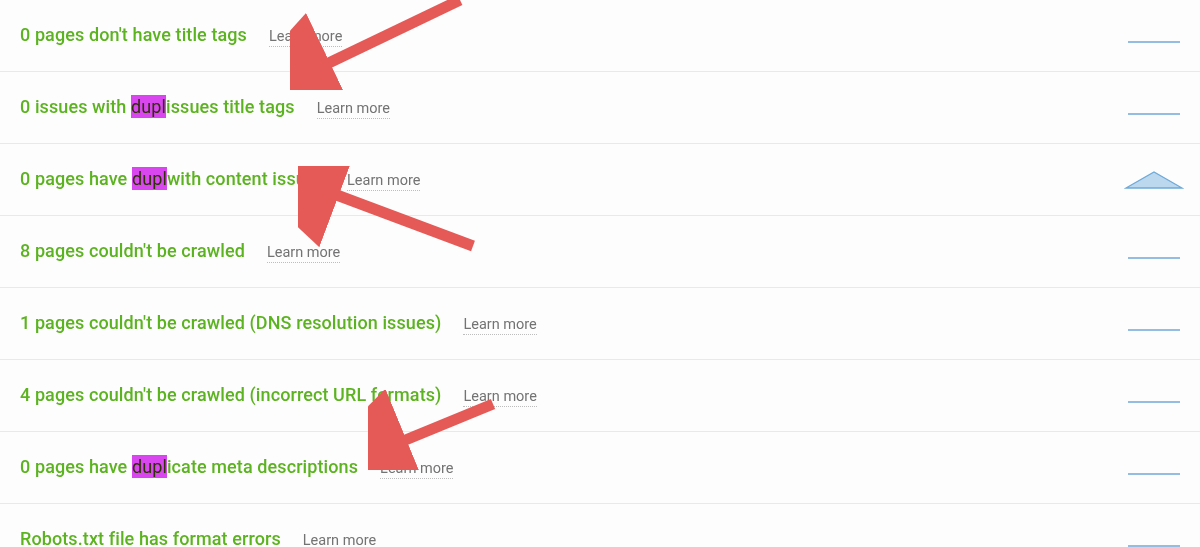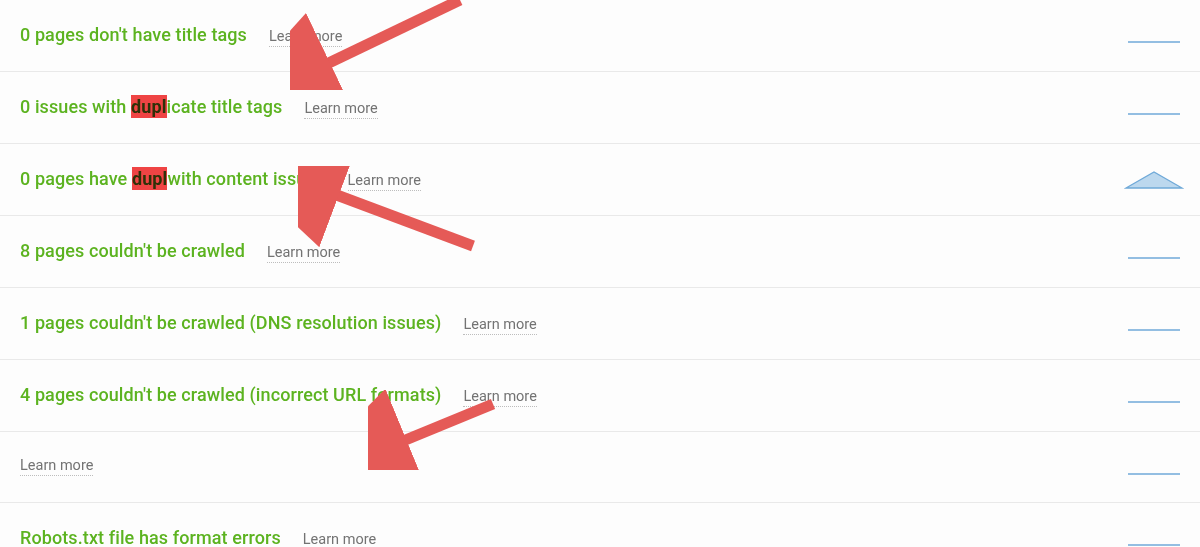--- a/index.html
+++ b/index.html
@@ -33,24 +33,24 @@
   }
   .issue-link {
     color: #5cb320;
     font-size: 18px;
     line-height: 1.2;
     letter-spacing: .1px;
     font-weight: 500;
     cursor: pointer;
   }
   .issue-link .hl {
-    background: #ef4444;
+    background: #d946ef;
     color: #2f3108;
     padding: 1px 0;
-    font-weight: 700;
+    font-weight: 400;
   }
   .learn {
     color: #737373;
     font-size: 14.5px;
     border-bottom: 1px dotted #bdbdbd;
     padding-bottom: 1px;
     cursor: pointer;
     line-height: 1.1;
   }
   .spark {
@@ -72,21 +72,21 @@
       <div class="left">
         <span class="issue-link">0 pages don't have title tags</span>
         <span class="learn">Learn more</span>
       </div>
       <div class="spark"><svg viewBox="0 0 60 22" width="60" height="22">
           <line x1="4" y1="18" x2="56" y2="18" stroke="#6fa9d8" stroke-width="1.6"></line>
         </svg></div>
     </div>
     <div class="row">
       <div class="left">
-        <span class="issue-link"><span>0</span><span> issues with </span><span class="hl">dupl</span><span>icate title tags</span></span>
+        <span class="issue-link"><span>0</span><span> issues with </span><span class="hl">dupl</span><span>issues title tags</span></span>
         <span class="learn">Learn more</span>
       </div>
       <div class="spark"><svg viewBox="0 0 60 22" width="60" height="22">
           <line x1="4" y1="18" x2="56" y2="18" stroke="#6fa9d8" stroke-width="1.6"></line>
         </svg></div>
     </div>
     <div class="row">
       <div class="left">
         <span class="issue-link"><span>0</span><span> pages have </span><span class="hl">dupl</span><span>with content issues</span></span>
         <span class="learn">Learn more</span>
@@ -117,20 +117,21 @@
       <div class="left">
         <span class="issue-link">4 pages couldn't be crawled (incorrect URL formats)</span>
         <span class="learn">Learn more</span>
       </div>
       <div class="spark"><svg viewBox="0 0 60 22" width="60" height="22">
           <line x1="4" y1="18" x2="56" y2="18" stroke="#6fa9d8" stroke-width="1.6"></line>
         </svg></div>
     </div>
     <div class="row">
       <div class="left">
+        <span class="issue-link"><span>0</span><span> pages have </span><span class="hl">dupl</span><span>icate meta descriptions</span></span>
         <span class="learn">Learn more</span>
       </div>
       <div class="spark"><svg viewBox="0 0 60 22" width="60" height="22">
           <line x1="4" y1="18" x2="56" y2="18" stroke="#6fa9d8" stroke-width="1.6"></line>
         </svg></div>
     </div>
     <div class="row">
       <div class="left">
         <span class="issue-link">Robots.txt file has format errors</span>
         <span class="learn">Learn more</span>

